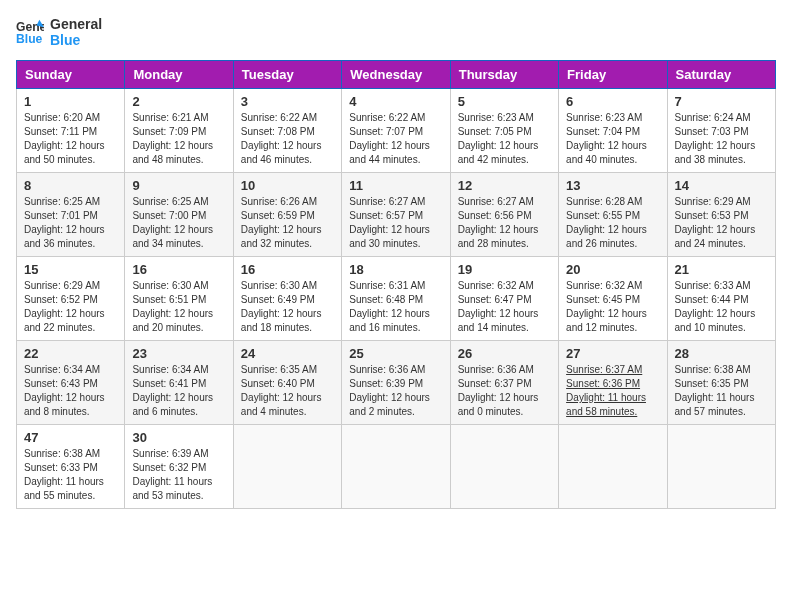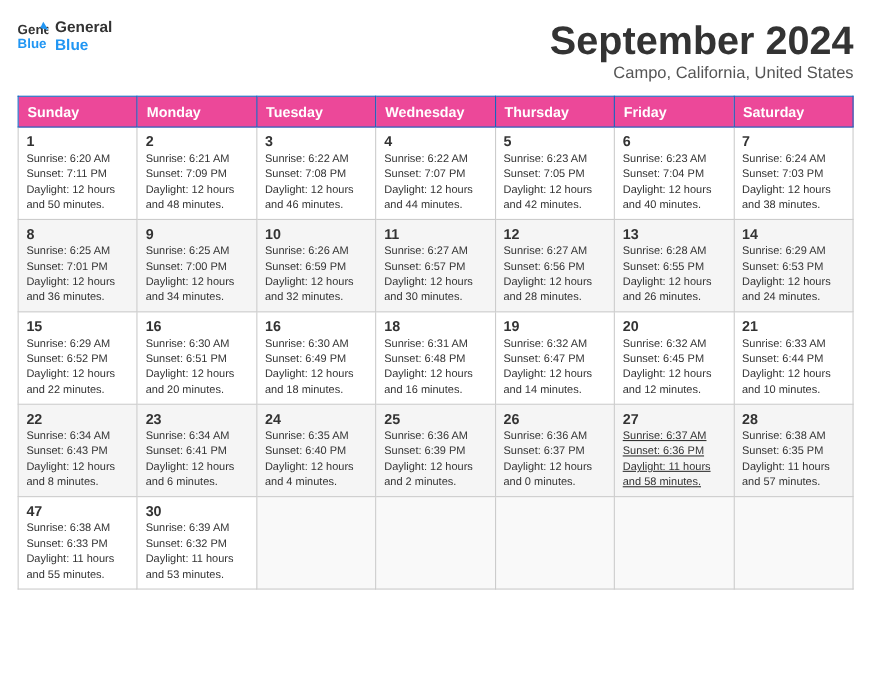--- a/index.html
+++ b/index.html
@@ -36,21 +36,21 @@
     .location-title {
       font-size: 15px;
       color: #555;
     }
     table {
       width: 100%;
       border-collapse: collapse;
       font-size: 11px;
     }
     thead tr th {
-      background-color: #ec4899;
+      background-color: #a21caf;
       color: #fff;
       text-align: left;
       padding: 6px 8px;
       font-size: 13px;
       font-weight: bold;
       border: 1px solid #1565C0;
       margin-left: 40px;
     }
     tbody tr td {
       vertical-align: top;
@@ -87,24 +87,20 @@
     <svg class="logo-icon" viewBox="0 0 30 30" xmlns="http://www.w3.org/2000/svg">
       <text x="0" y="14" font-size="13" font-weight="bold" fill="#333">General</text>
       <text x="0" y="27" font-size="13" font-weight="bold" fill="#2196F3">Blue</text>
       <polygon points="25,2 30,10 22,8" fill="#2196F3"></polygon>
     </svg>
     <div style="display:flex;flex-direction:column;margin-left:2px;">
       <span style="font-size:14px;font-weight:bold;color:#333;">General</span>
       <span style="font-size:14px;font-weight:bold;color:#2196F3;">Blue</span>
     </div>
   </div>
-  <div class="title-area">
-    <div class="month-title">September 2024</div>
-    <div class="location-title">Campo, California, United States</div>
-  </div>
 </div>
 
 <table>
   <thead>
     <tr>
     <th>Sunday</th>
         <th>Monday</th>
         <th>Tuesday</th>
         <th>Wednesday</th>
         <th>Thursday</th>

